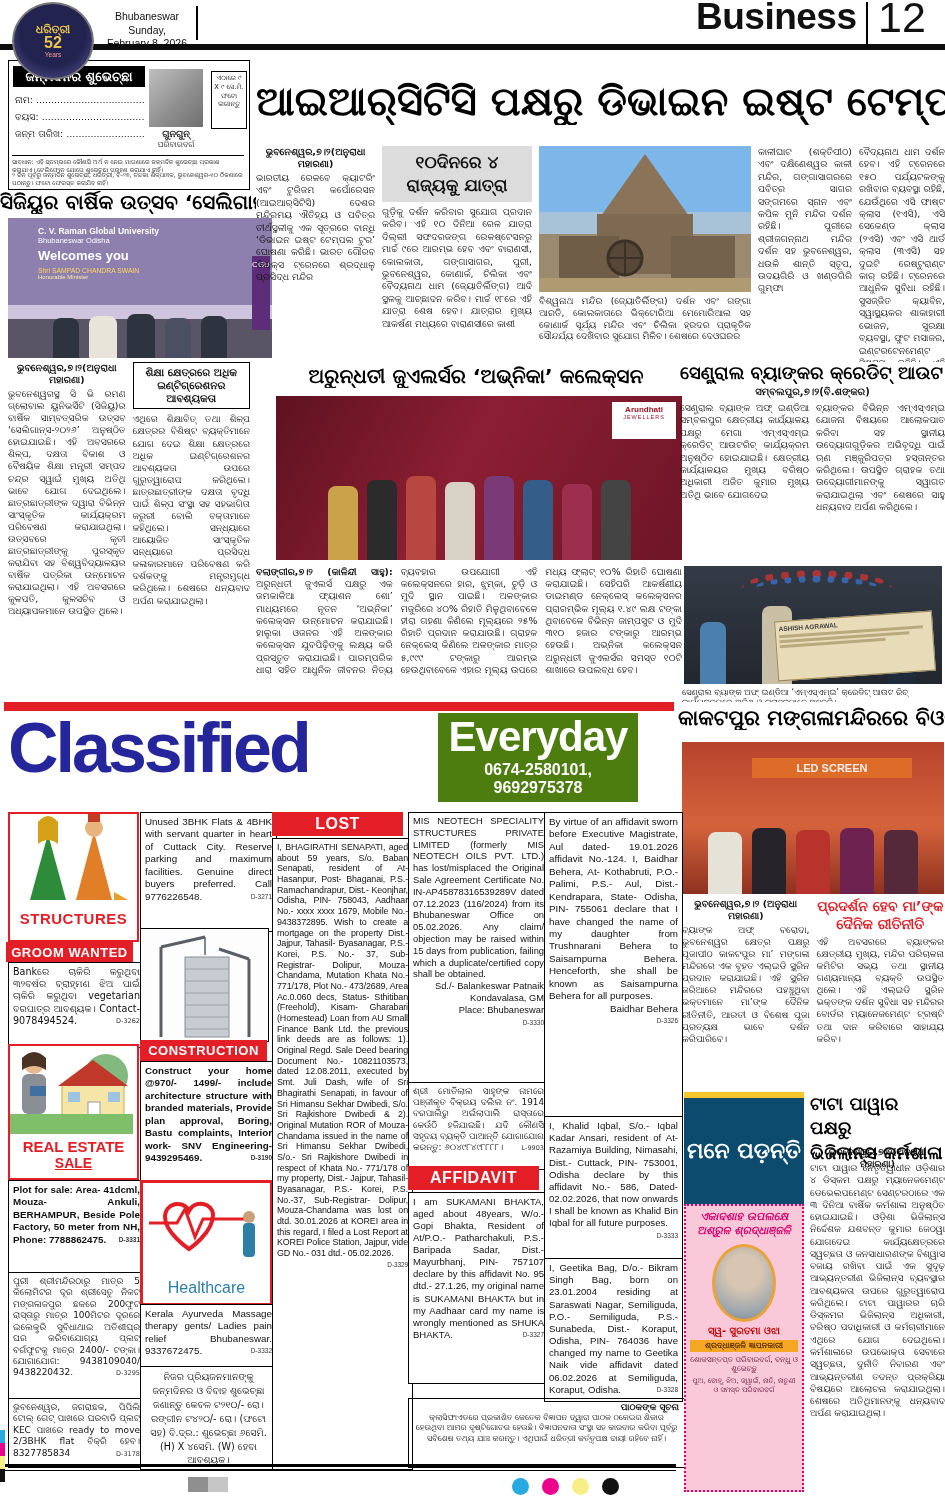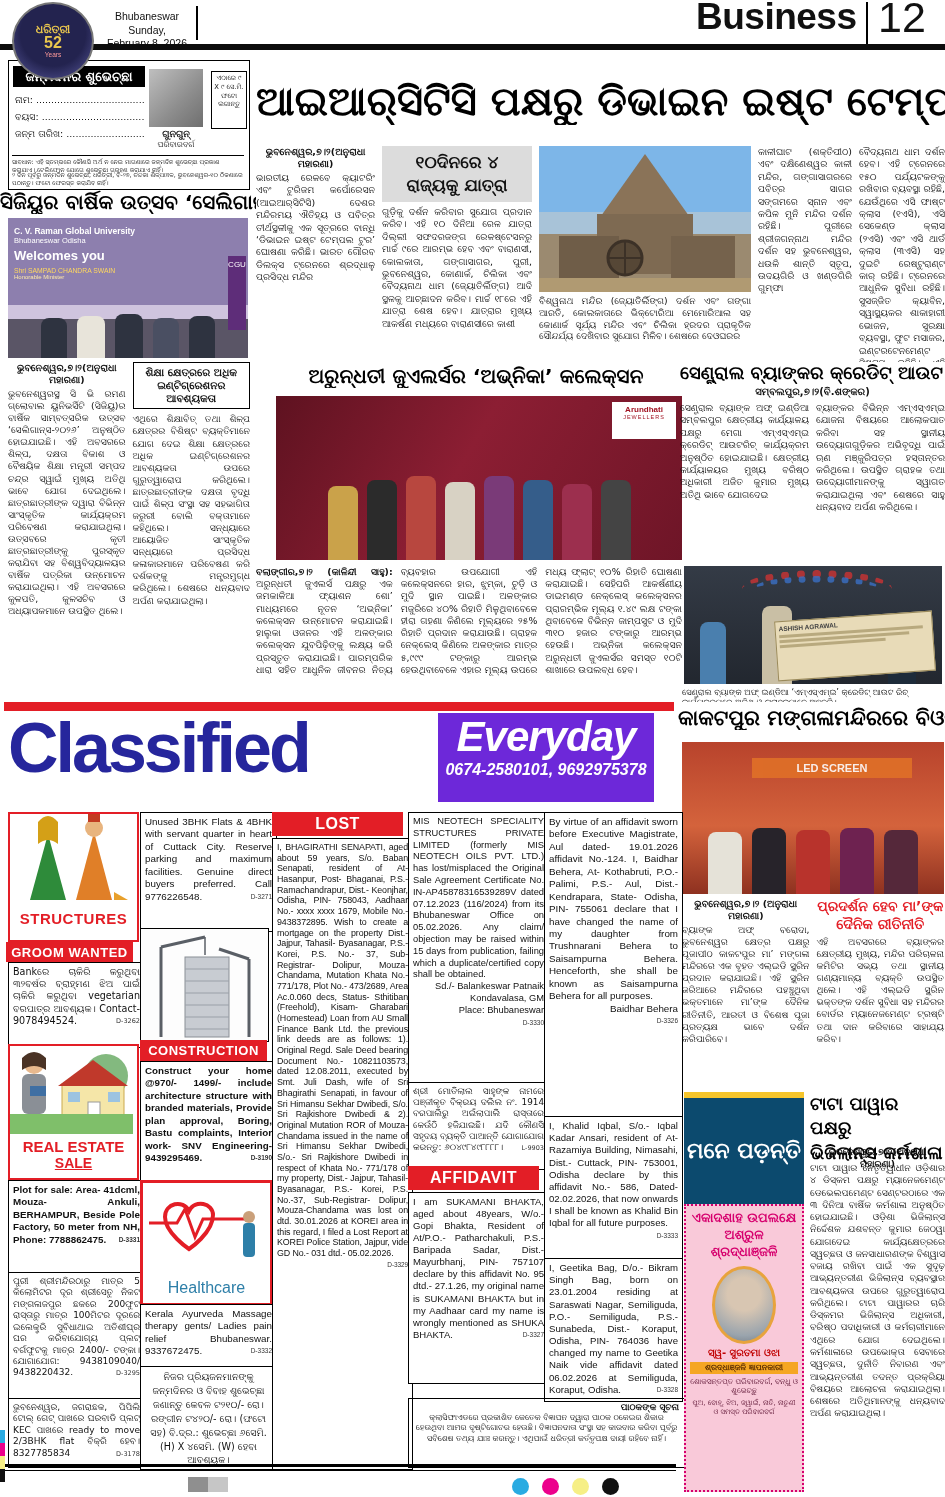--- a/index.html
+++ b/index.html
@@ -55,21 +55,21 @@
     <div class="abs odia ctr" style="left:130px;top:68px;width:74px;line-height:1.15;">
       <div class="b" style="font-size:9.5px;">ଗୁନଗୁନ୍</div>
       <div style="font-size:8px;">ପରିବାରବର୍ଗ</div>
     </div>
     <div class="abs odia ctr" style="left:202px;top:10px;width:30px;height:52px;border:1px solid #000;font-size:6.8px;line-height:1.3;padding:2px;overflow:hidden;">ଏଠାରେ ୯ X ୯ ସେ.ମି. ଫଟୋ ଲଗାନ୍ତୁ</div>
     <div class="abs odia" style="left:3px;top:94px;width:232px;font-size:6.2px;line-height:1.25;border-top:1px solid #000;padding-top:2px;">ସାବଧାନ: ଏହି ସ୍ତମ୍ଭରେ କୌଣସି ଅର୍ଥ ନ ନେଇ ମାଗଣାରେ ଜନ୍ମଦିନ ଶୁଭେଚ୍ଛା ପ୍ରକାଶ କରାଯାଏ। ଟେଲିଫୋନ ଯୋଗେ ଶୁଭେଚ୍ଛା ଗ୍ରହଣ କରାଯାଏ ନାହିଁ।</div>
     <div class="abs odia" style="left:3px;top:110px;width:232px;font-size:6.2px;line-height:1.25;">୨ ଦିନ ପୂର୍ବରୁ ଜନ୍ମଦିନ ଶୁଭେଚ୍ଛା, ଧରିତ୍ରୀ, ବି-୨୭, ଚନ୍ଦକା ଶିଳ୍ପାଞ୍ଚଳ, ଭୁବନେଶ୍ୱର-୧୦ ଠିକଣାରେ ପଠାନ୍ତୁ। ଫଟୋ ଫେରସ୍ତ କରାଯିବ ନାହିଁ।</div>
   </div>
 
   <div class="abs odia hl" style="left:0;top:190px;width:256px;font-size:20px;white-space:nowrap;overflow:hidden;">ସିଜିୟୁର ବାର୍ଷିକ ଉତ୍ସବ ‘ସେଲିଗାନ୍ସ’</div>
-  <div class="photo" style="left:8px;top:218px;width:240px;height:140px;background:linear-gradient(#8d7fae 0 62%, #cfc4de 62% 72%, #5a5566 72% 100%);">
+  <div class="photo" style="left:8px;top:218px;width:240px;height:140px;background:linear-gradient(#8d7fae 0 62%, #cfc4de 62% 72%, #5a5566 72% 100%);padding-left:24px;">
     <div style="padding:8px 6px 0 6px;color:#fff;">
       <div style="font-size:8.5px;font-weight:bold;">C. V. Raman Global University</div>
       <div style="font-size:7.5px;">Bhubaneswar Odisha</div>
       <div style="font-size:13px;font-weight:bold;margin-top:3px;">Welcomes you</div>
       <div style="font-size:6.8px;color:#ffd75e;margin-top:4px;">Shri SAMPAD CHANDRA SWAIN</div>
       <div style="font-size:6px;color:#ffe9a8;">Honorable Minister</div>
     </div>
     <div class="abs" style="right:2px;top:38px;width:18px;height:70px;background:#5e2d79;color:#fff;font-size:8px;text-align:center;padding-top:4px;">CGU</div>
     <div class="abs" style="left:0;bottom:0;width:100%;height:44px;display:flex;gap:10px;justify-content:center;align-items:flex-end;">
       <div class="fig" style="width:26px;height:40px;"></div>
@@ -170,21 +170,21 @@
       <div style="height:3px;background:#b8a97e;margin:3px 6px 2px 0;"></div>
       <div style="height:3px;background:#b8a97e;margin:0 20px 2px 0;"></div>
       <div style="height:3px;background:#b8a97e;margin:0 44px 0 0;"></div>
     </div>
   </div>
   <div class="abs odia cap" style="left:682px;top:687px;width:262px;height:15px;overflow:hidden;">ସେଣ୍ଟ୍ରାଲ ବ୍ୟାଙ୍କ ଅଫ୍ ଇଣ୍ଡିଆ ‘ଏମ୍‌ଏସ୍‌ଏମ୍‌ଇ’ କ୍ରେଡିଟ୍ ଆଉଟ ରିଚ୍ କାର୍ଯ୍ୟକ୍ରମରେ ଅତିଥି ଓ ଗ୍ରାହକମାନେ ଅଛନ୍ତି।</div>
 
   <div class="abs" style="left:4px;top:702px;width:670px;height:100px;">
     <div class="abs" style="left:0;top:0;width:670px;height:9px;background:#e31e26;"></div>
     <div class="abs" style="left:4px;top:4px;font-size:70px;font-weight:bold;color:#26269c;letter-spacing:-3px;line-height:1.2;text-align:center;">Classified</div>
-    <div class="abs" style="left:434px;top:11px;width:216px;height:89px;background:#6d28d9;color:#fff;text-align:center;font-style:italic;">
+    <div class="abs" style="left:434px;top:11px;width:200px;height:89px;background:#4d7c0f;color:#fff;text-align:center;">
       <div style="font-size:42px;font-weight:bold;line-height:1.15;letter-spacing:-1px;">Everyday</div>
       <div style="font-size:16px;font-weight:bold;">0674-2580101, 9692975378</div>
     </div>
   </div>
 
   <div class="abs odia hl ctr" style="left:678px;top:706px;width:267px;font-size:21px;white-space:nowrap;overflow:hidden;">କାକଟପୁର ମଙ୍ଗଳାମନ୍ଦିରରେ ବିଓବି ଏଲ୍‌ଇଡି</div>
   <div class="photo" style="left:682px;top:742px;width:262px;height:152px;background:linear-gradient(#b8432c,#d4633c 55%,#8e3120);">
     <div class="abs ctr" style="left:70px;top:16px;width:160px;height:20px;background:#e07028;color:#fff;font-size:11px;font-weight:bold;line-height:20px;opacity:.9;">LED SCREEN</div>
     <div class="abs" style="left:0;bottom:0;width:100%;height:78px;display:flex;gap:10px;justify-content:center;align-items:flex-end;">
       <div class="fig" style="width:34px;height:62px;background:#e5e2d8;"></div>
@@ -360,21 +360,21 @@
   </div>
 
   <div class="abs odia hl" style="left:810px;top:1092px;width:135px;font-size:18px;line-height:1.35;">
     <div>ଟାଟା ପାୱାର ପକ୍ଷରୁ</div>
     <div>ଭିଜିଲାନ୍ସ କର୍ମଶାଳା</div>
   </div>
   <div class="abs odia byl" style="left:810px;top:1146px;width:135px;font-size:9.3px;">ଭୁବନେଶ୍ୱର,୭।୨(ଅନୁରାଧା ମହାରଣା)</div>
   <div class="abs odia jst" style="left:810px;top:1162px;width:135px;height:330px;font-size:9.3px;line-height:1.32;overflow:hidden;">ଟାଟା ପାୱାର ନେତୃତ୍ୱାଧୀନ ଓଡ଼ିଶାର ୪ ଡିସ୍କମ ପକ୍ଷରୁ ମ୍ୟାନେଜମେଣ୍ଟ ଡେଭେଲପମେଣ୍ଟ ସେଣ୍ଟରଠାରେ ଏକ ୩ ଦିନିଆ ବାର୍ଷିକ କର୍ମଶାଳା ଅନୁଷ୍ଠିତ ହୋଇଯାଇଛି। ଓଡ଼ିଶା ଭିଜିଲାନ୍ସ ନିର୍ଦ୍ଦେଶକ ଯଶବନ୍ତ କୁମାର ଜେଠୱା ଯୋଗଦେଇ କାର୍ଯ୍ୟକ୍ଷେତ୍ରରେ ସ୍ୱଚ୍ଛତା ଓ ଜନସାଧାରଣଙ୍କ ବିଶ୍ୱାସ ବଜାୟ ରଖିବା ପାଇଁ ଏକ ସୁଦୃଢ଼ ଆଭ୍ୟନ୍ତରୀଣ ଭିଜିଲାନ୍ସ ବ୍ୟବସ୍ଥାର ଆବଶ୍ୟକତା ଉପରେ ଗୁରୁତ୍ୱାରୋପ କରିଥିଲେ। ଟାଟା ପାୱାରର ଚାରି ଡିସ୍କମର ଭିଜିଲାନ୍ସ ଅଧିକାରୀ, ବରିଷ୍ଠ ପଦାଧିକାରୀ ଓ କର୍ମଚାରୀମାନେ ଏଥିରେ ଯୋଗ ଦେଇଥିଲେ। କର୍ମଶାଳାରେ ଉପଭୋକ୍ତା ସେବାରେ ସ୍ୱଚ୍ଛତା, ଦୁର୍ନୀତି ନିବାରଣ ଏବଂ ଆଭ୍ୟନ୍ତରୀଣ ତଦନ୍ତ ପ୍ରକ୍ରିୟା ବିଷୟରେ ଆଲୋଚନା କରାଯାଇଥିଲା। ଶେଷରେ ଅତିଥିମାନଙ୍କୁ ଧନ୍ୟବାଦ ଅର୍ପଣ କରାଯାଇଥିଲା।</div>
 
   <div class="abs" style="left:684px;top:1204px;width:120px;height:288px;background:#f9c9d9;border:2px dotted #d6006e;padding:4px;box-sizing:border-box;overflow:hidden;">
-    <div class="odia ctr b" style="color:#d6006e;font-size:13px;line-height:1.3;">
+    <div class="odia ctr b" style="color:#d6006e;font-size:11px;line-height:1.3;font-style:italic;">
       <div>ଏକାଦଶାହ ଉପଲକ୍ଷେ</div>
       <div>ଅଶ୍ରୁଳ ଶ୍ରଦ୍ଧାଞ୍ଜଳି</div>
     </div>
     <div style="width:58px;height:72px;margin:5px auto 3px auto;border-radius:50%;border:3px solid #e8a33d;
                 background:radial-gradient(circle at 50% 35%, #d8c6b2 30%, #9aa4ad 75%, #6f7a85);"></div>
     <div class="odia ctr b" style="color:#c00000;font-size:10px;">ସ୍ୱ- ସୁରତମା ଓଝା</div>
     <div class="odia ctr" style="background:#f5a623;color:#5a2d00;font-size:8px;font-weight:bold;margin:3px 0;padding:1px 0;">ଶ୍ରଦ୍ଧାଞ୍ଜଳି ଜ୍ଞାପନକାରୀ</div>
     <div class="odia ctr" style="font-size:7.5px;line-height:1.3;color:#5a1030;">ଶୋକସନ୍ତପ୍ତ ପରିବାରବର୍ଗ, ବନ୍ଧୁ ଓ ଶୁଭେଚ୍ଛୁ</div>
     <div class="odia ctr" style="font-size:7px;line-height:1.3;color:#5a1030;margin-top:3px;">ପୁଅ, ବୋହୂ, ଝିଅ, ଜ୍ୱାଇଁ, ନାତି, ନାତୁଣୀ ଓ ସମସ୍ତ ପରିବାରବର୍ଗ</div>
   </div>

